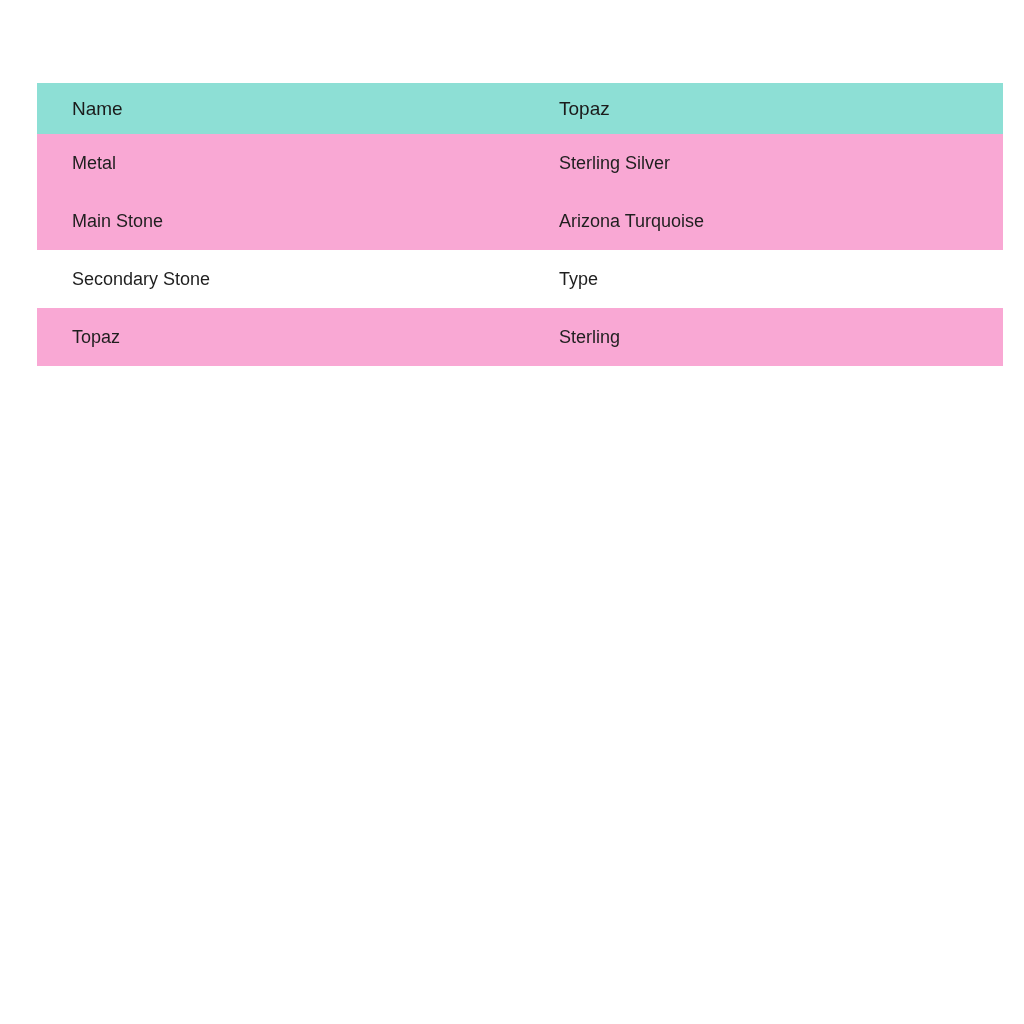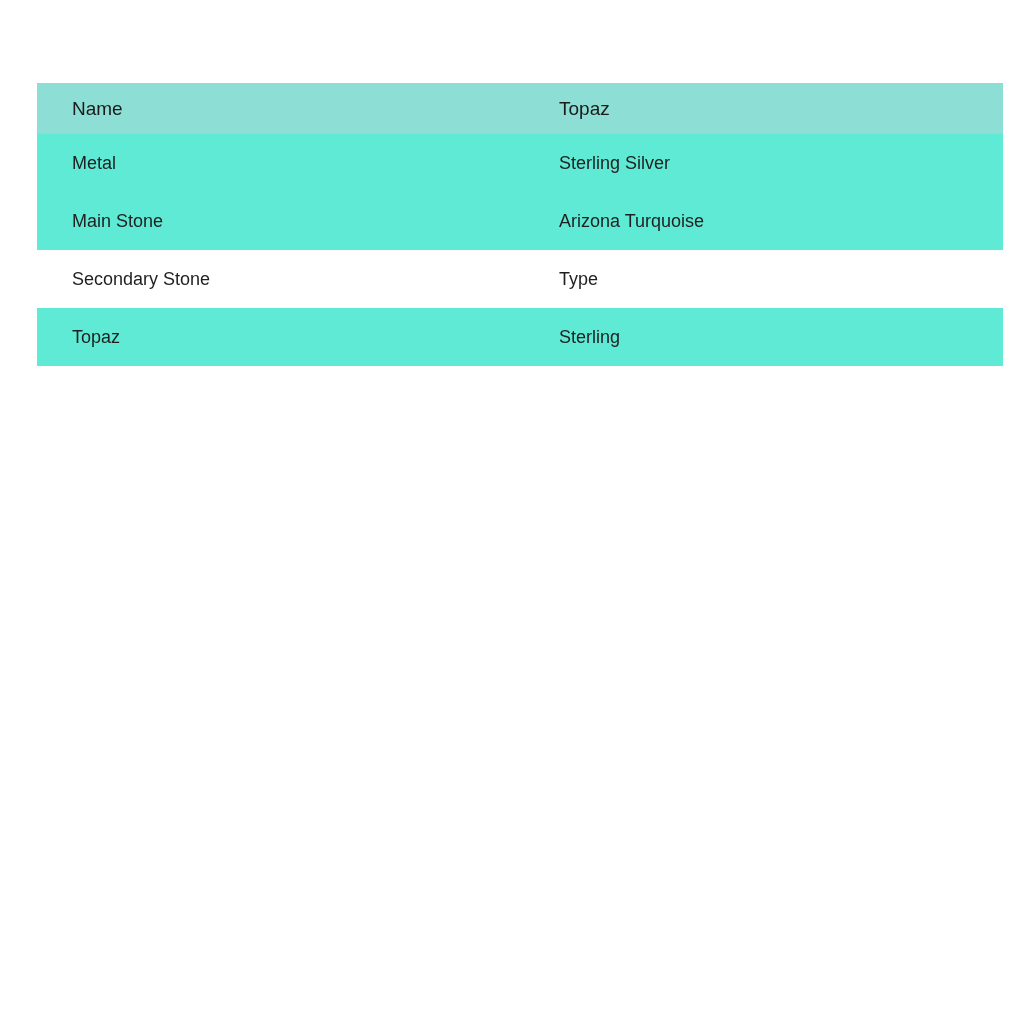--- a/index.html
+++ b/index.html
@@ -47,21 +47,21 @@
     color: #1f1f1f;
     font-weight: 400;
     text-align: left;
     padding: 15px 0 15px 35px;
     height: 28px;
     line-height: 28px;
     background: #ffffff;
   }
 
   .attr-table tbody tr.alt td {
-    background: #5eead4;
+    background: #f9a8d4;
   }
 </style>
 </head>
 <body>
 
 <div class="page">
   <table class="attr-table">
     <colgroup>
       <col class="col-name">
       <col class="col-value">

